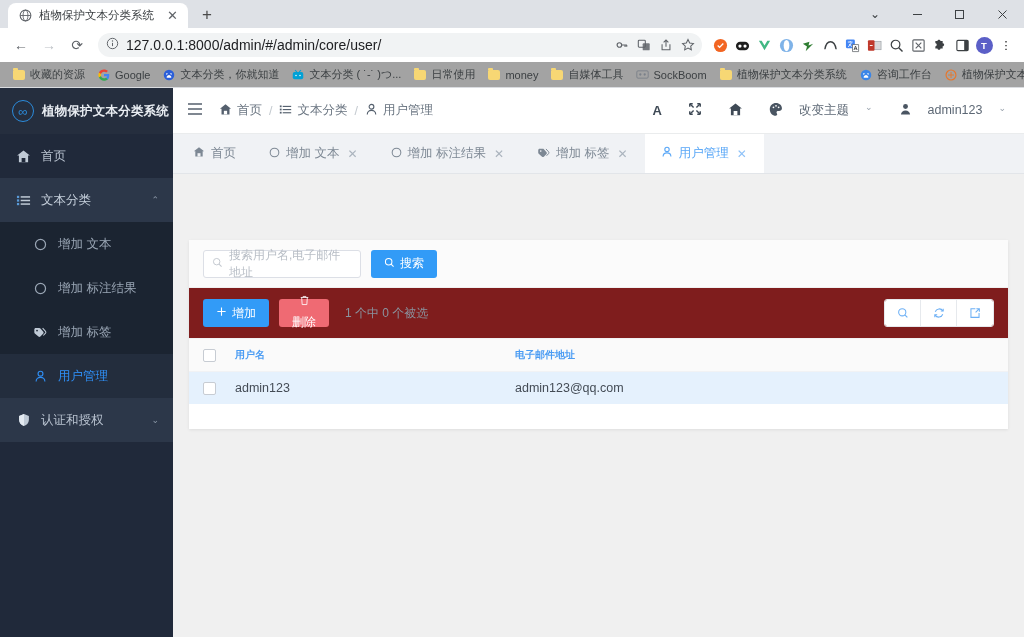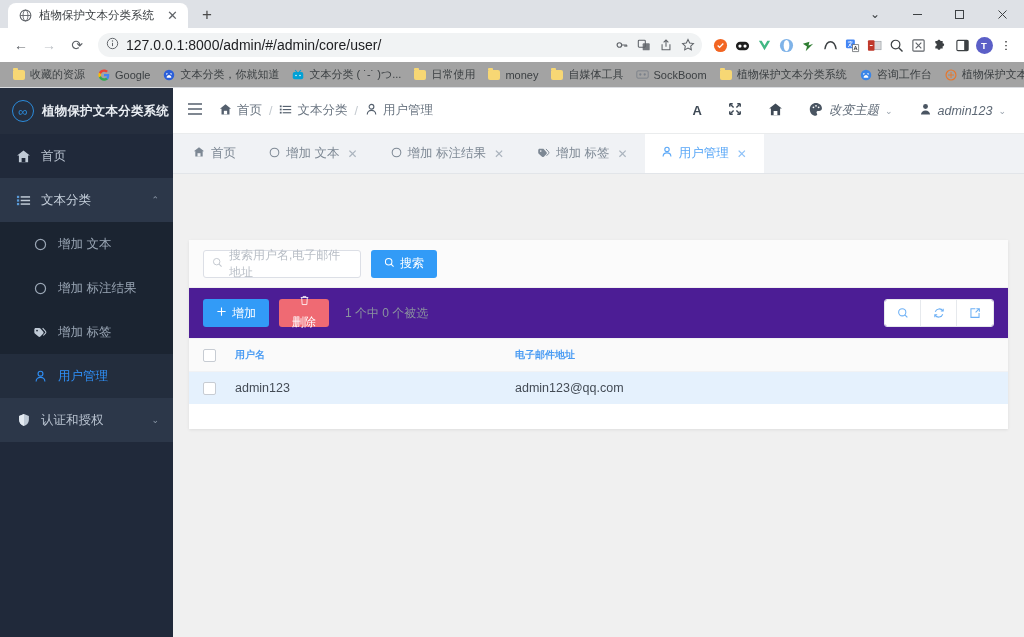--- a/index.html
+++ b/index.html
@@ -131,21 +131,21 @@
   .topbar {
     height: 46px; background: #fff; display: flex; align-items: center;
     padding: 0 18px 0 14px; border-bottom: 1px solid #eaeced;
   }
   .hamburger { font-size: 14px; color: #55606e; margin-right: 16px; }
   .crumbs { display: flex; align-items: center; gap: 5px; font-size: 12.5px; color: #6b7682; }
   .crumbs .cico { font-size: 12px; color: #55606e; }
   .crumbs .sep { color: #c3c9cf; margin: 0 2px; }
   .top-right { margin-left: auto; display: flex; align-items: center; gap: 26px; }
   .tr-ico { font-size: 13px; color: #3f4a56; font-weight: bold; }
-  .tr-text { display: flex; align-items: center; gap: 6px; font-size: 12.5px; color: #5d6875; font-style: italic; }
+  .tr-text { display: flex; align-items: flex-start; gap: 16px; font-size: 12.5px; color: #5d6875; }
   .tr-text .chev { font-size: 9px; color: #97a1ac; }
 
   .tabbar {
     height: 40px; background: #f0f2f5; display: flex; align-items: stretch;
     border-bottom: 1px solid #e2e5e9; padding-left: 4px;
   }
   .ptab {
     display: flex; align-items: center; gap: 6px; padding: 0 16px;
     font-size: 12.5px; color: #7d8894; white-space: nowrap;
     border-right: 1px solid transparent;
@@ -171,21 +171,21 @@
   .search-input .mag { font-size: 11px; color: #c3c8cf; }
   .btn {
     height: 28px; border-radius: 3px; display: inline-flex; align-items: center;
     justify-content: center; gap: 5px; font-size: 12px; color: #fff; padding: 0 13px;
   }
   .btn-primary { background: #329bf7; }
   .btn-danger { background: #ef6a73; flex-direction: column; }
 
   .action-row {
     height: 50px; display: flex; align-items: center; gap: 10px; padding: 0 14px;
-    background: #4c1d95;
+    background: #7f1d1d;
   }
   .selinfo { font-size: 12px; color: #8a939e; margin-left: 6px; }
   .icon-group { margin-left: auto; display: flex; border: 1px solid #e6e9ed; border-radius: 3px; overflow: hidden; }
   .icon-btn {
     width: 36px; height: 26px; display: flex; align-items: center; justify-content: center;
     color: #6db0f5; font-size: 12px; border-right: 1px solid #e6e9ed; background: #fff;
   }
   .icon-btn:last-child { border-right: none; }
 
   table.grid { width: 100%; border-collapse: collapse; }

